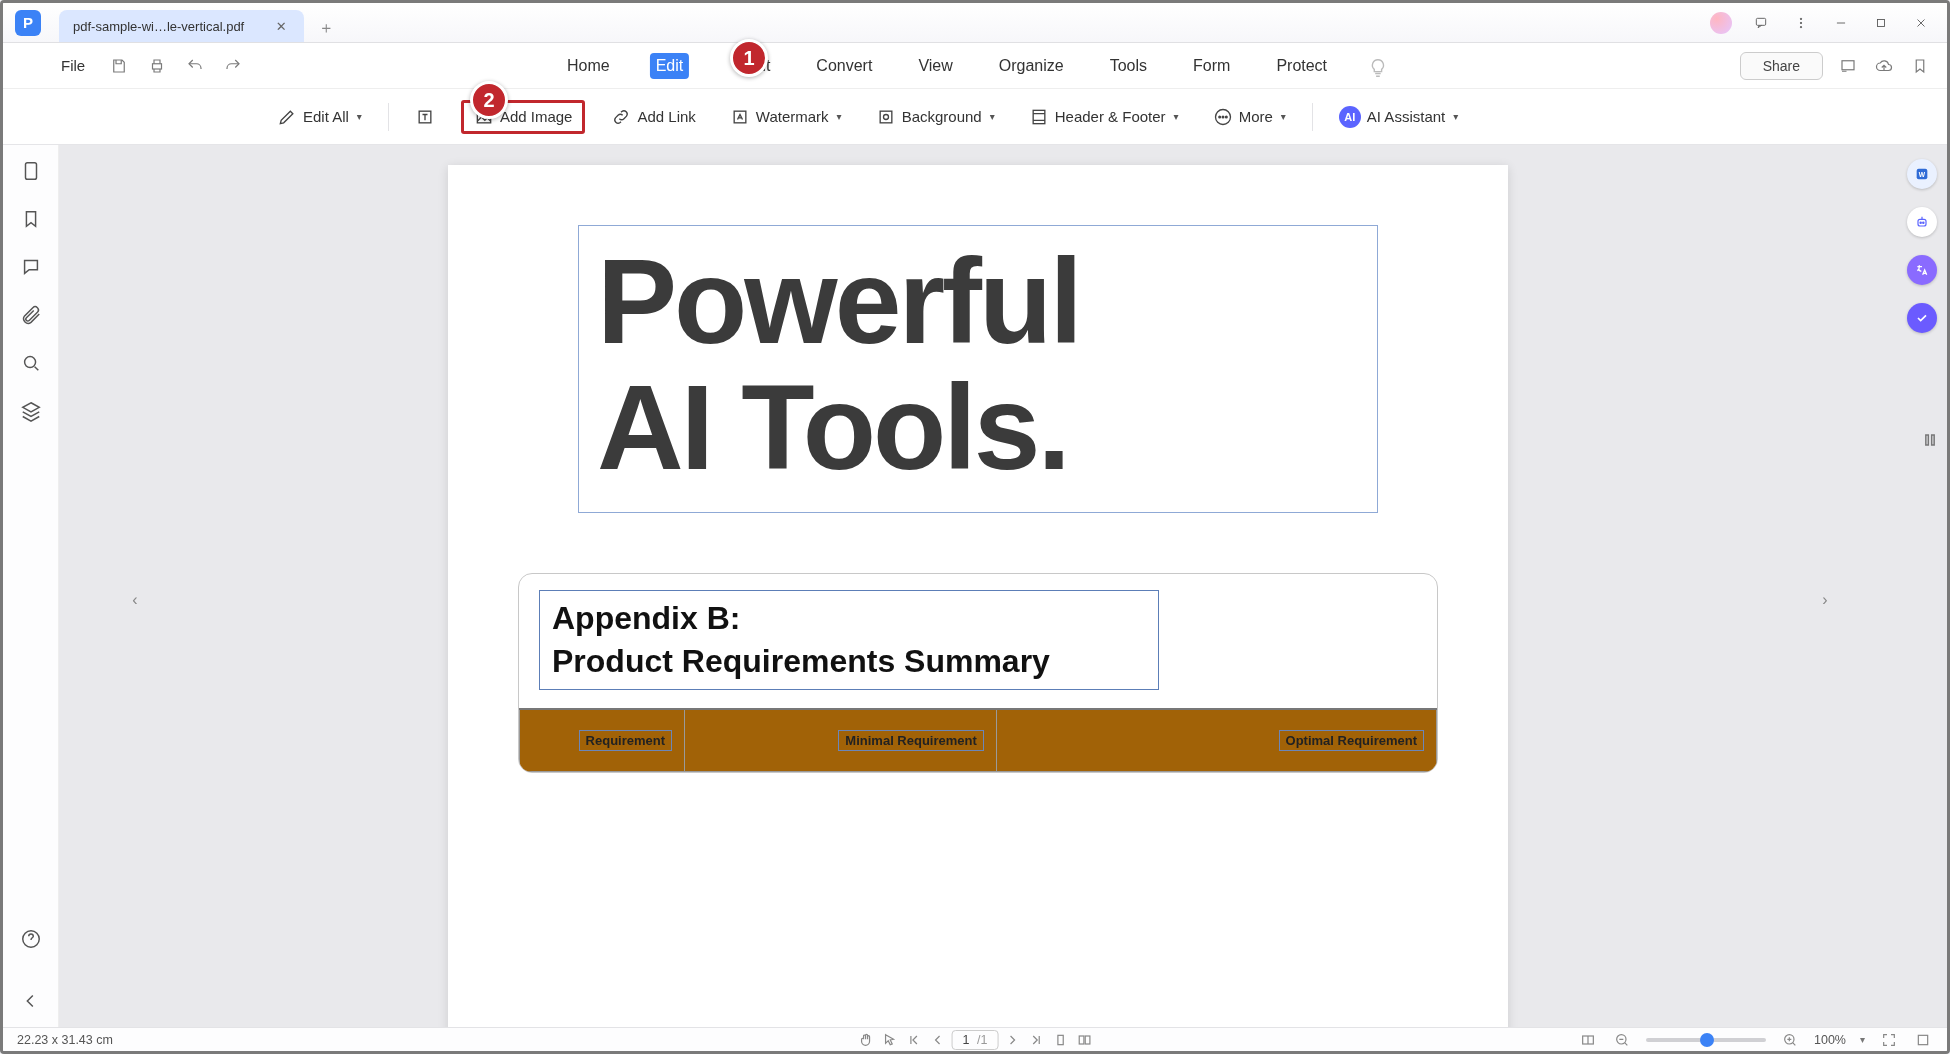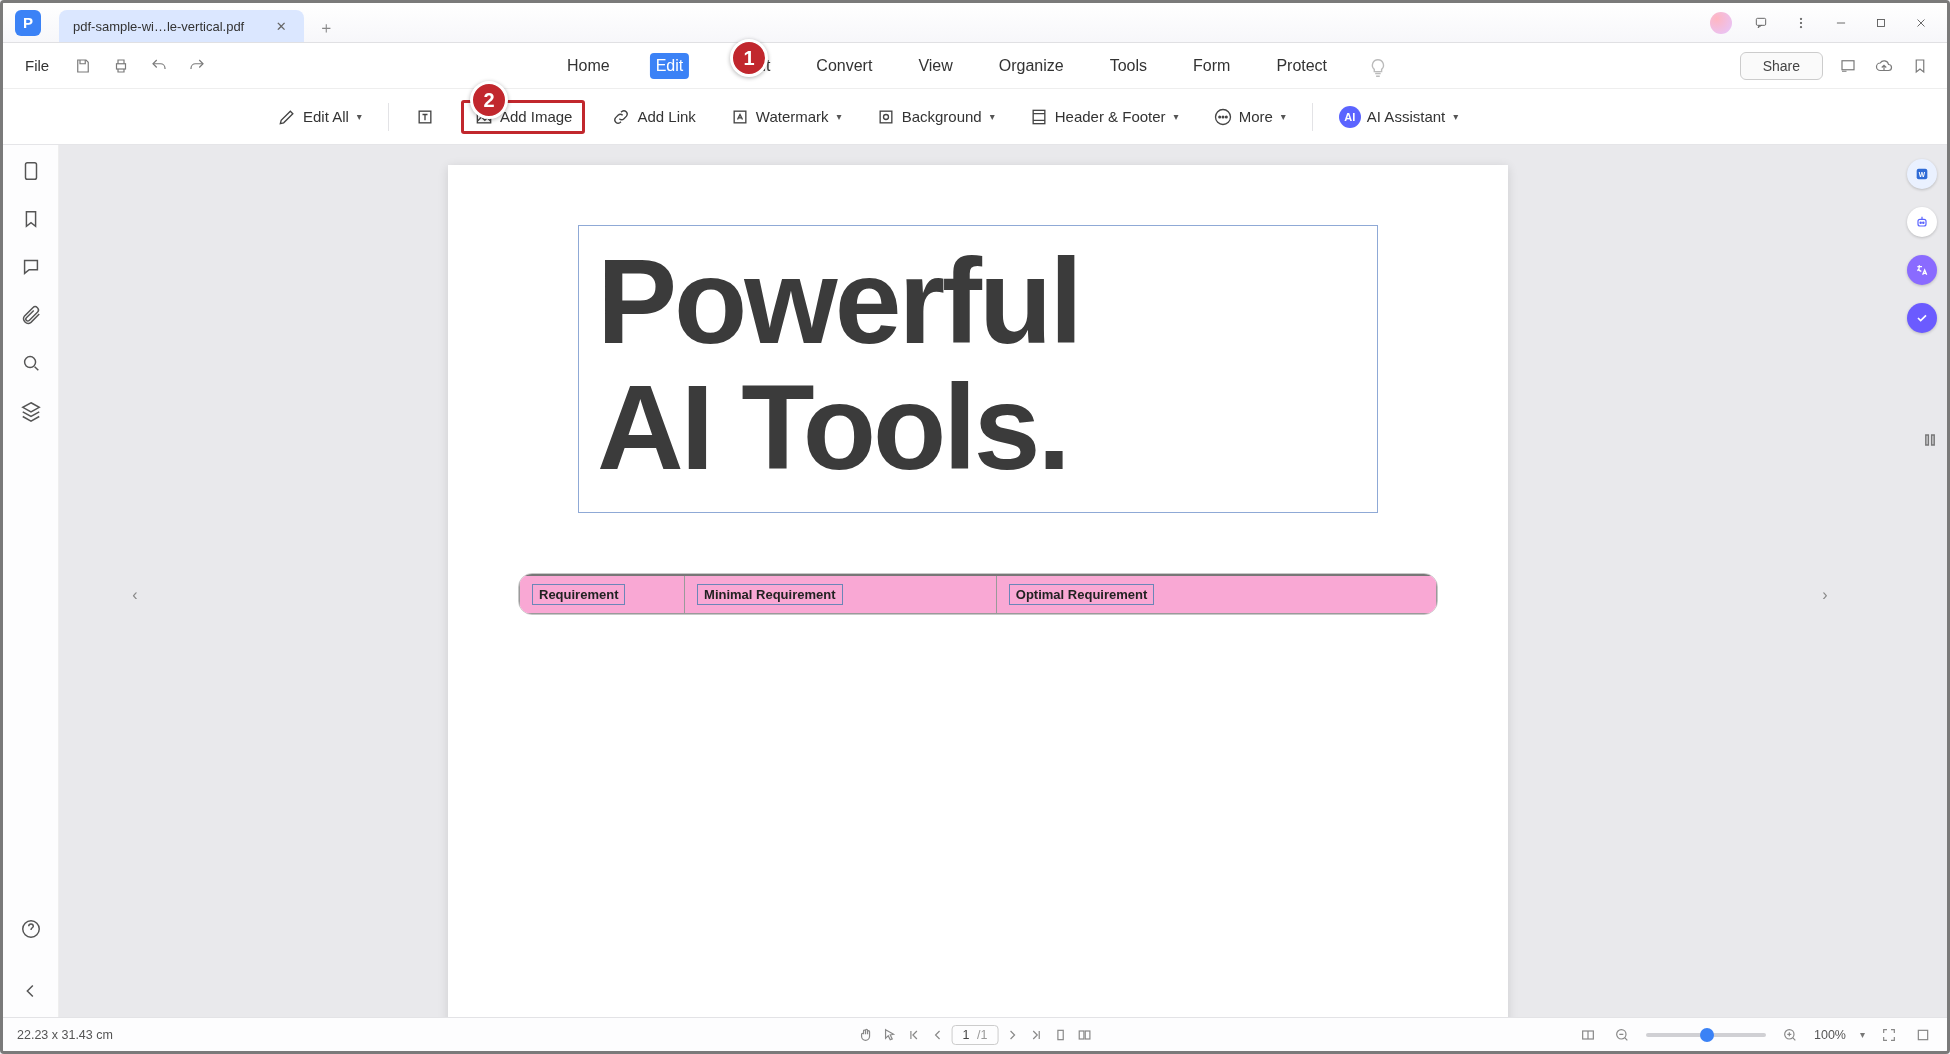--- a/index.html
+++ b/index.html
@@ -22,21 +22,21 @@
   .tabbar{flex:1;display:flex;align-items:flex-end;height:100%;}
   .doc-tab{height:32px;padding:0 14px;display:flex;align-items:center;background:var(--tab-active);border-radius:8px 8px 0 0;font-size:13px;color:#333;gap:28px;min-width:240px;}
   .tab-close{width:18px;height:18px;border-radius:4px;display:flex;align-items:center;justify-content:center;color:#666;cursor:pointer;}
   .tab-add{width:28px;height:28px;display:flex;align-items:center;justify-content:center;color:#888;margin-left:8px;cursor:pointer;}
   .win-controls{display:flex;align-items:center;gap:4px;padding-right:8px;}
   .win-controls .wc{width:36px;height:28px;display:flex;align-items:center;justify-content:center;color:#555;cursor:pointer;border-radius:4px;}
   .win-controls .circ{width:22px;height:22px;border-radius:50%;background:radial-gradient(circle at 30% 30%,#ffb6c1,#e5c6ff);}
   .win-controls svg{width:14px;height:14px;stroke:#555;stroke-width:1.5;fill:none;}
 
   
-  .menubar{height:46px;background:#fff;display:flex;align-items:center;border-bottom:1px solid #eee;position:relative;}
+  .menubar{height:46px;background:#fff;display:flex;align-items:center;border-bottom:1px solid #eee;position:relative;padding-left:36px;}
   .file-btn{padding:0 22px;font-size:15px;color:#333;cursor:pointer;}
   .qat{display:flex;align-items:center;gap:18px;color:#888;margin-left:2px;}
   .qat .ic{width:20px;height:20px;display:flex;align-items:center;justify-content:center;cursor:pointer;}
   .qat svg{width:18px;height:18px;stroke:#7a7a7a;stroke-width:1.6;fill:none;}
   .menus{position:absolute;left:50%;transform:translateX(-50%);display:flex;align-items:flex-end;gap:34px;}
   .menu-item{font-size:16px;color:#333;cursor:pointer;padding:4px 6px;}
   .menu-item.active{background:#3b82f6;color:#ffffff;border-radius:4px;}
   .right-tools{margin-left:auto;display:flex;align-items:center;gap:14px;padding-right:16px;}
   .share-btn{border:1px solid #ccc;border-radius:6px;padding:5px 22px;font-size:14px;color:#444;cursor:pointer;background:#fafafa;}
   .right-tools .ic{width:22px;height:22px;display:flex;align-items:center;justify-content:center;color:#777;cursor:pointer;}
@@ -64,33 +64,33 @@
   .left-rail .collapse{margin-bottom:14px;}
 
   .canvas-wrap{flex:1;overflow:auto;display:flex;justify-content:center;padding:20px 0;position:relative;}
   .page{width:1060px;min-height:1200px;background:#fff;box-shadow:0 2px 10px rgba(0,0,0,.12);padding:30px;}
   .hero-box{border:1px solid #8fa9d6;padding:12px 18px 22px;margin:30px auto 60px;width:800px;}
   .hero-box h1{margin:0;font-size:120px;line-height:1.05;font-weight:800;color:#3b3b3b;letter-spacing:-3px;font-family:Arial,sans-serif;}
   .appendix{border:1px solid #c8c8c8;border-radius:14px;overflow:hidden;width:920px;margin:0 auto;}
   .appendix-header{border:1px solid #5c7eb7;margin:16px 20px 18px;padding:6px 12px;width:620px;}
   .appendix-header h2{margin:0;font-size:32px;font-weight:700;color:#111;line-height:1.35;}
   .req-table{width:100%;border-collapse:collapse;}
-  .req-table th{background:#f9a8d4;color:#222;font-size:13px;font-weight:600;text-align:left;padding:8px 12px;border:1px solid #9a9a9a;border-top:2px solid #777;}
+  .req-table th{background:#a16207;color:#222;font-size:13px;font-weight:600;text-align:right;padding:20px 12px;border:1px solid #9a9a9a;border-top:2px solid #777;}
   .req-table th .tbox{display:inline-block;border:1px solid #6b86b8;padding:2px 6px;}
 
   
   .right-rail{width:50px;background:transparent;display:flex;flex-direction:column;align-items:center;padding-top:14px;gap:18px;}
   .right-rail .chip{width:30px;height:30px;border-radius:50%;display:flex;align-items:center;justify-content:center;box-shadow:0 1px 3px rgba(0,0,0,.2);cursor:pointer;background:#fff;}
   .right-rail svg{width:16px;height:16px;}
   .nav-arrow{width:28px;height:28px;display:flex;align-items:center;justify-content:center;color:#888;cursor:pointer;position:absolute;top:50%;}
   .nav-arrow.left{left:62px;} .nav-arrow.right{right:58px;}
   .edge-slider{position:absolute;right:10px;top:430px;width:20px;height:20px;display:flex;align-items:center;justify-content:center;color:#777;}
 
   
-  .statusbar{height:34px;background:#fdfdfe;border-top:1px solid #e3e3e6;display:flex;align-items:center;font-size:12.5px;color:#555;padding:0 14px;}
+  .statusbar{height:24px;background:#fdfdfe;border-top:1px solid #e3e3e6;display:flex;align-items:center;font-size:12.5px;color:#555;padding:0 14px;}
   .sb-center{position:absolute;left:50%;transform:translateX(-50%);display:flex;align-items:center;gap:4px;color:#888;}
   .sb-center .ic,.sb-right .ic{width:20px;height:20px;display:flex;align-items:center;justify-content:center;cursor:pointer;}
   .sb-center svg,.sb-right svg{width:16px;height:16px;stroke:#888;stroke-width:1.8;fill:none;}
   .page-ind{border:1px solid #ccc;border-radius:4px;padding:2px 10px;color:#444;}
   .sb-right{margin-left:auto;display:flex;align-items:center;gap:14px;position:relative;}
   .zoom-slider{width:120px;height:4px;background:#d0d0d4;border-radius:2px;position:relative;}
   .zoom-slider .dot{width:14px;height:14px;border-radius:50%;background:#3b82f6;position:absolute;top:-5px;left:45%;}
   .statusbar{position:relative;}
 </style>
 </head>
@@ -348,20 +348,26 @@
   <div class="canvas-wrap">
     <div class="nav-arrow left">‹</div>
     <div class="page">
       <div class="hero-box">
         <h1>
           <span>Powerful</span><br>
           <span>AI Tools.</span>
         </h1>
       </div>
       <div class="appendix">
+        <div class="appendix-header">
+          <h2>
+            <span>Appendix B:</span><br>
+            <span>Product Requirements Summary</span>
+          </h2>
+        </div>
         <table class="req-table">
           <tbody>
               <tr>
             <th style="width:18%"><span class="tbox">Requirement</span></th>
             <th style="width:34%"><span class="tbox">Minimal Requirement</span></th>
             <th><span class="tbox">Optimal Requirement</span></th>
           </tr>
         </tbody>
           </table>
       </div>

